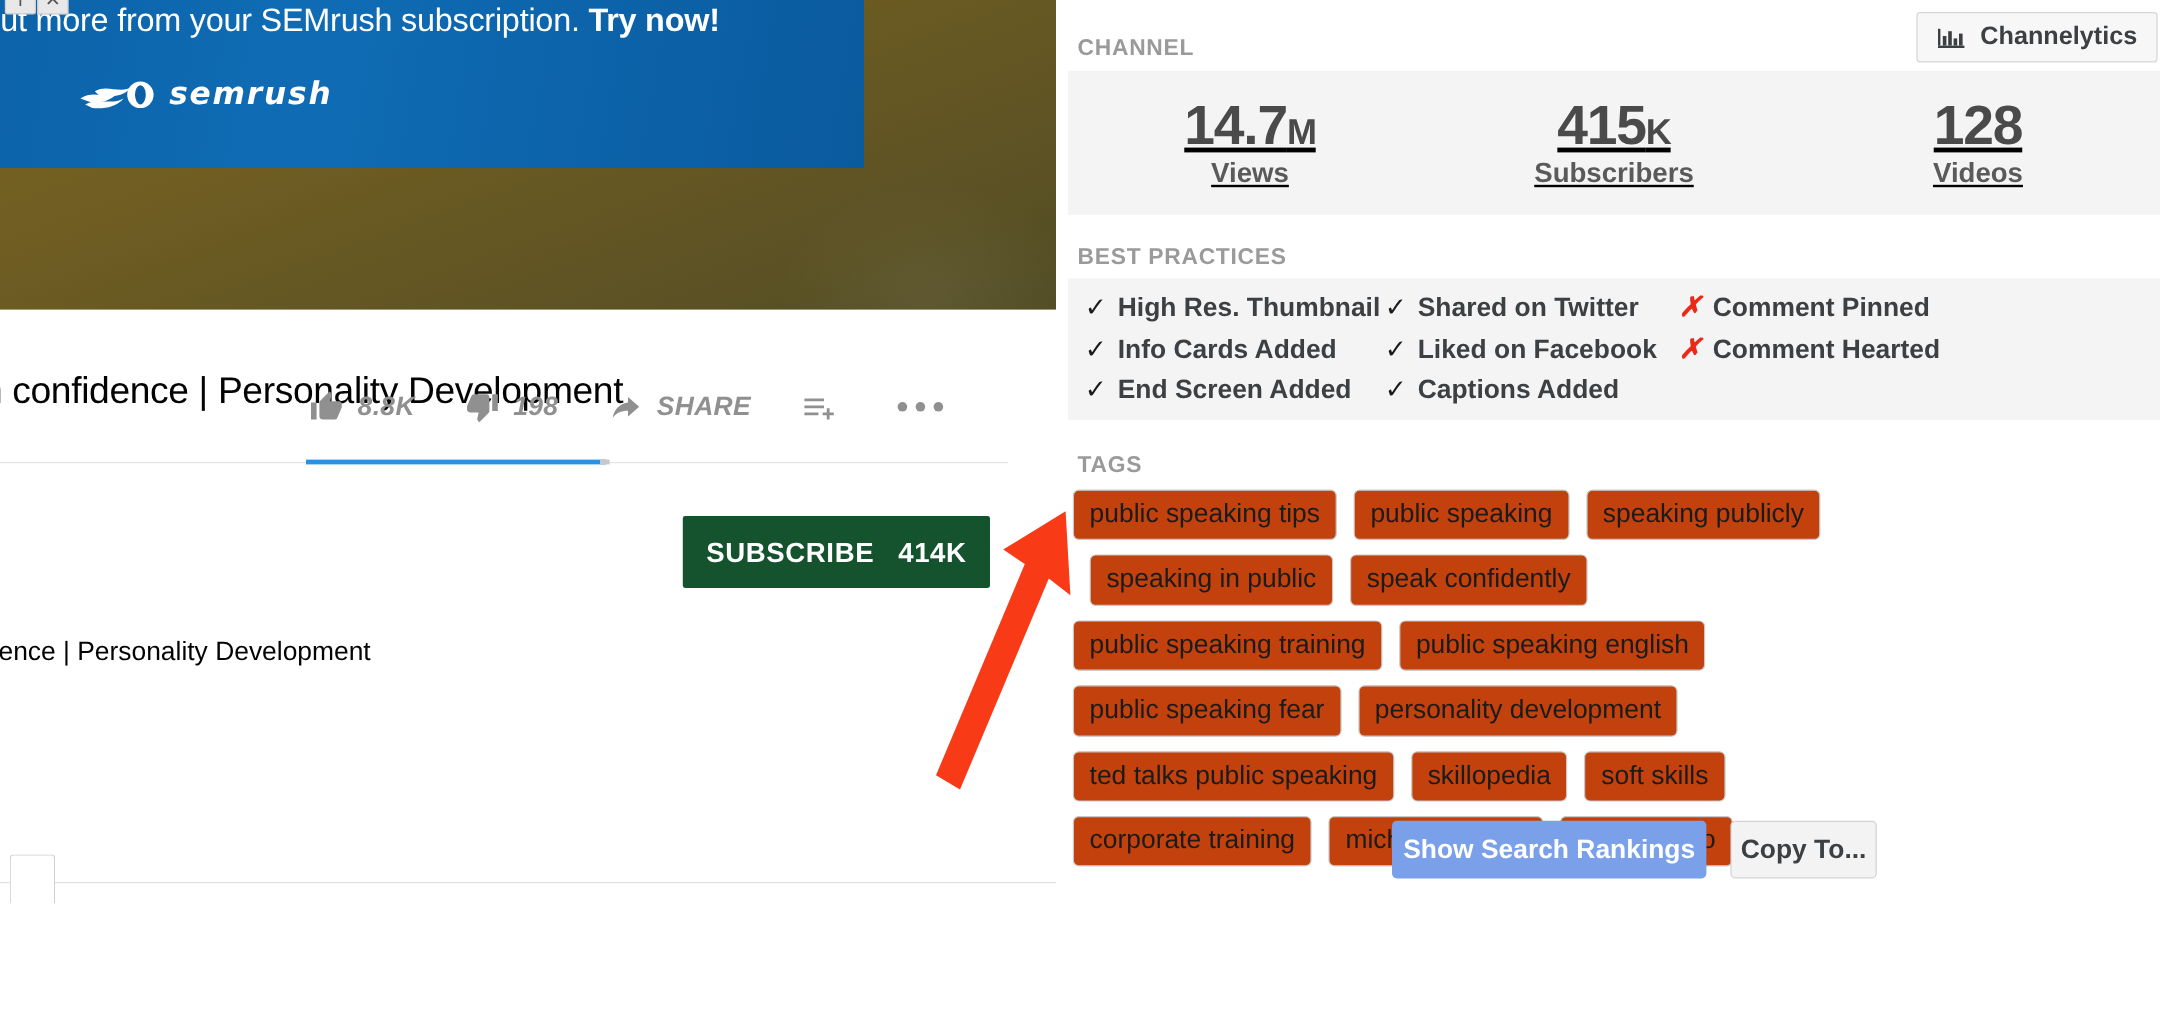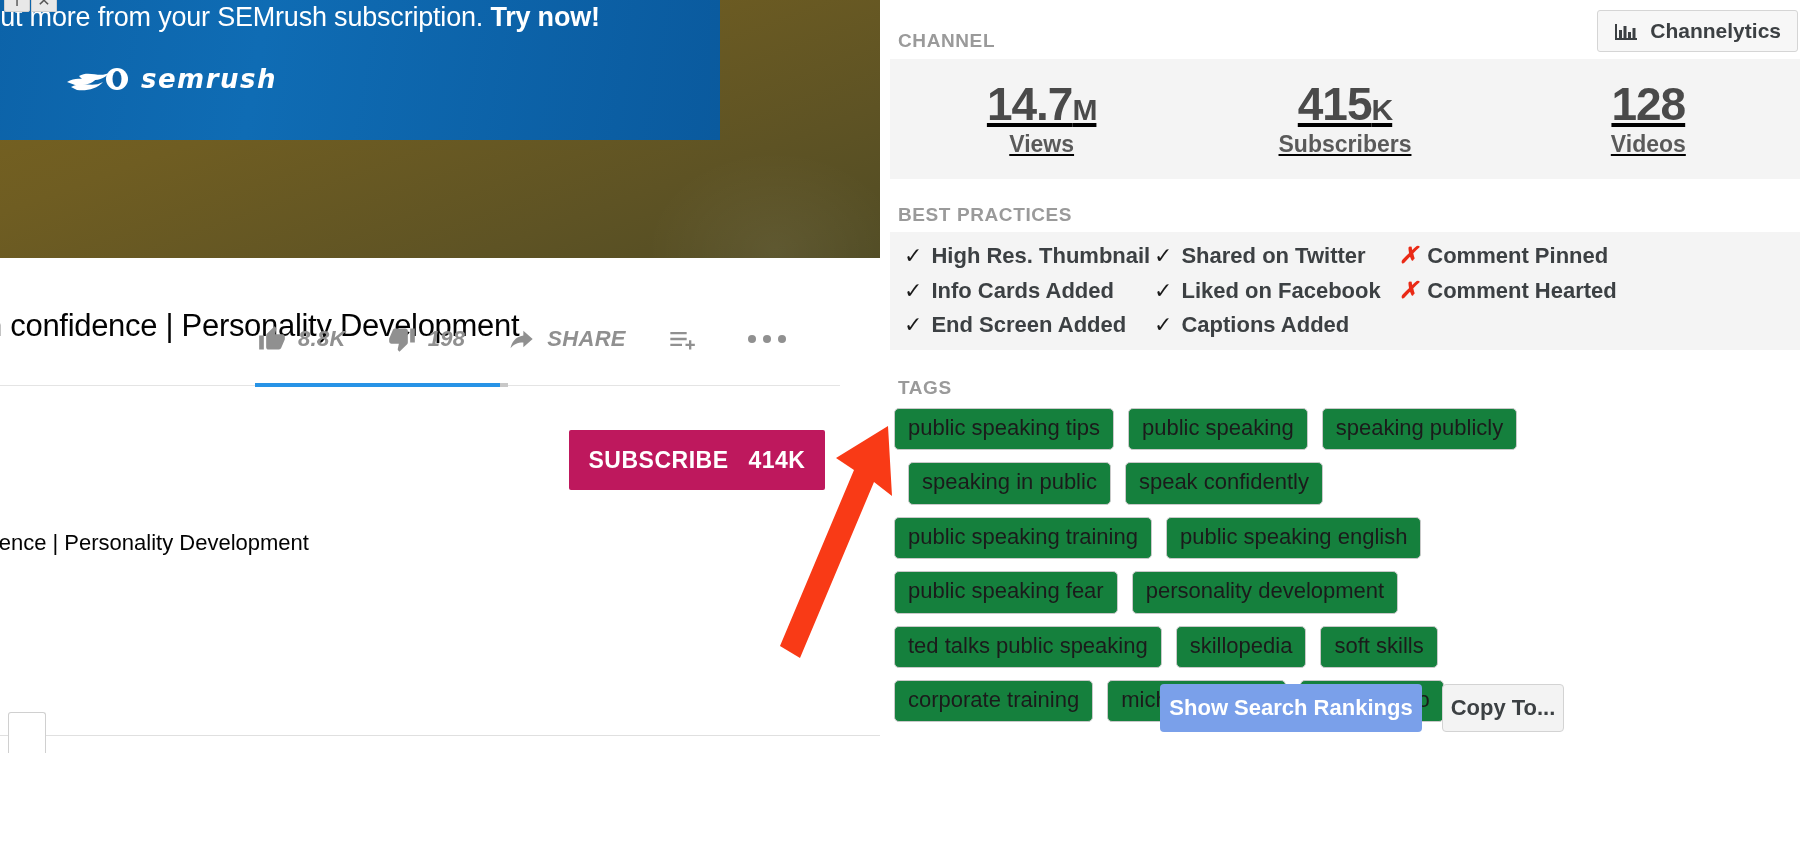--- a/index.html
+++ b/index.html
@@ -155,21 +155,21 @@
   .yt-progress-tail {
     position: absolute;
     left: 500px; top: 383px;
     width: 8px; height: 4px;
     background: #c8c8c8;
   }
   .yt-subscribe {
     position: absolute;
     left: 569px; top: 430px;
     width: 256px; height: 60px;
-    background: #be185d;
+    background: #14532d;
     color: #ffffff;
     font-size: 23px;
     font-weight: bold;
     letter-spacing: 0.5px;
     display: flex;
     align-items: center;
     justify-content: center;
     gap: 20px;
     border: none;
     border-radius: 2px;
@@ -306,21 +306,21 @@
     width: 900px;
   }
   .tag-row {
     display: flex;
     gap: 14px;
     margin-bottom: 12px;
   }
   .tag {
     border: 1px solid #c9c9c9;
     border-radius: 5px;
-    background: #15803d;
+    background: #c2410c;
     padding: 6px 13px 8px 13px;
     font-size: 22px;
     color: #1b1b1b;
     white-space: nowrap;
     line-height: 1.2;
     font-family: "Liberation Sans", sans-serif;
   }
   .tag-row.r2 { margin-left: 14px; }
   .tag-row.r4 { margin-left: 0px; }
 

